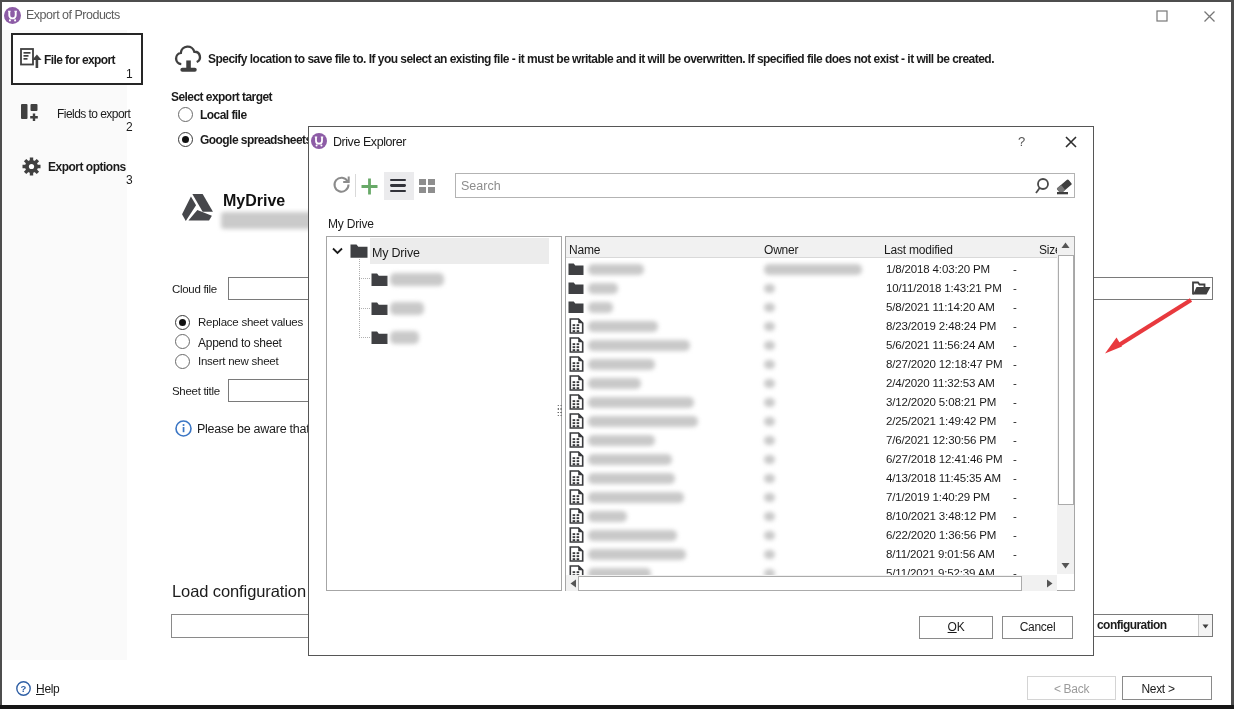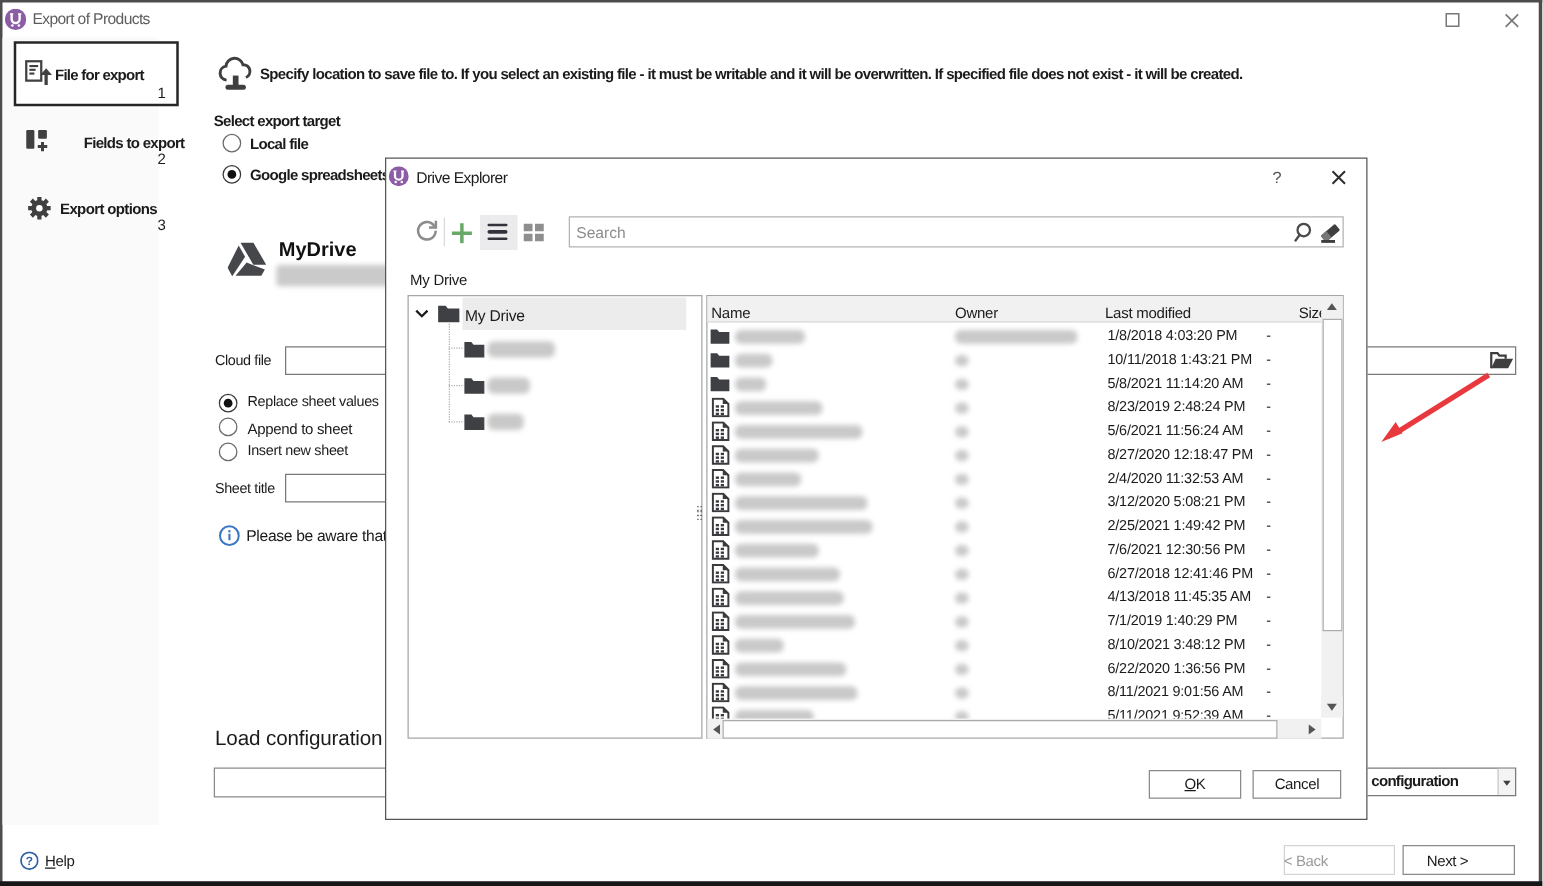--- a/index.html
+++ b/index.html
@@ -43,21 +43,21 @@
   <path d="M16.9 6.5 L12.2 12 h9.4 z" fill="#404040"></path>
 </svg>
 <div class="lbl" style="left:44px;top:53px;font-weight:bold;letter-spacing:-0.6px;">File for export</div>
 <div class="lbl" style="left:126px;top:67px;">1</div>
 
 <svg class="abs" style="left:20px;top:103px;" width="19" height="19" viewBox="0 0 19 19">
   <rect x="1" y="1" width="6.5" height="15" rx="1" fill="#404040"></rect>
   <rect x="10.5" y="1" width="7" height="7" rx="1" fill="#404040"></rect>
   <path d="M14 10.5 v7.5 M10.2 14.2 h7.6" stroke="#404040" stroke-width="2.4"></path>
 </svg>
-<div class="lbl" style="left:42px;top:107px;font-weight:bold;letter-spacing:-0.55px;padding-left:25px;">Fields to export</div>
+<div class="lbl" style="left:32px;top:107px;font-weight:normal;letter-spacing:-0.55px;padding-left:25px;">Fields to export</div>
 <div class="lbl" style="left:126px;top:120px;">2</div>
 
 <svg class="abs" style="left:21px;top:156px;" width="21" height="21" viewBox="0 0 21 21">
   <g fill="#404040">
     <circle cx="10.5" cy="10.5" r="6.5"></circle>
     <g stroke="#404040" stroke-width="3.4">
       <path d="M10.5 1.5 v4 M10.5 15.5 v4 M1.5 10.5 h4 M15.5 10.5 h4"></path>
       <path d="M4.1 4.1 l2.9 2.9 M14 14 l2.9 2.9 M16.9 4.1 L14 7 M7 14 l-2.9 2.9"></path>
     </g>
   </g>
@@ -126,21 +126,21 @@
     <path d="M0.5 0.5 h6 L3.5 4.5 z" fill="#3f3f3f"></path>
   </svg>
 
 <svg class="abs" style="left:16px;top:681px;" width="15" height="15" viewBox="0 0 15 15">
   <circle cx="7.5" cy="7.5" r="6.7" fill="none" stroke="#2f5fa5" stroke-width="1.4"></circle>
   <text x="7.5" y="11" font-size="9.5" font-weight="bold" fill="#2f5fa5" text-anchor="middle" font-family="Liberation Sans">?</text>
 </svg>
 <div class="lbl" style="left:36px;top:682px;letter-spacing:-0.3px;"><span style="text-decoration:underline;">H</span>elp</div>
 
 <div class="abs" style="left:1027px;top:676px;width:89px;height:24px;border:1px solid #d4d4d4;background:#fff;"></div>
-<div class="abs" style="left:1027px;top:682px;width:89px;text-align:left;font-size:12px;letter-spacing:-0.3px;color:#9b9b9b;">&lt; Back</div>
+<div class="abs" style="left:1027px;top:682px;width:89px;text-align:center;font-size:12px;letter-spacing:-0.3px;color:#9b9b9b;">&lt; Back</div>
 <div class="abs" style="left:1122px;top:676px;width:90px;height:24px;border:1px solid #8a8a8a;background:#fff;"></div>
 <div class="abs" style="left:1122px;top:682px;width:72px;text-align:center;font-size:12px;letter-spacing:-0.3px;color:#1b1b1b;">Next &gt;</div>
 
 <svg class="abs" style="left:1095px;top:292px;" width="110" height="75" viewBox="0 0 110 75">
   <path d="M96 8 L24 53" stroke="#e8393e" stroke-width="4.2" fill="none"></path>
   <path d="M21.5 45.5 L10 61.5 L27 54.5 z" fill="#e8393e"></path>
 </svg>
 
 <div class="abs" style="left:308px;top:126px;width:786px;height:530px;background:#fff;border:1.5px solid #565656;"></div>
 

